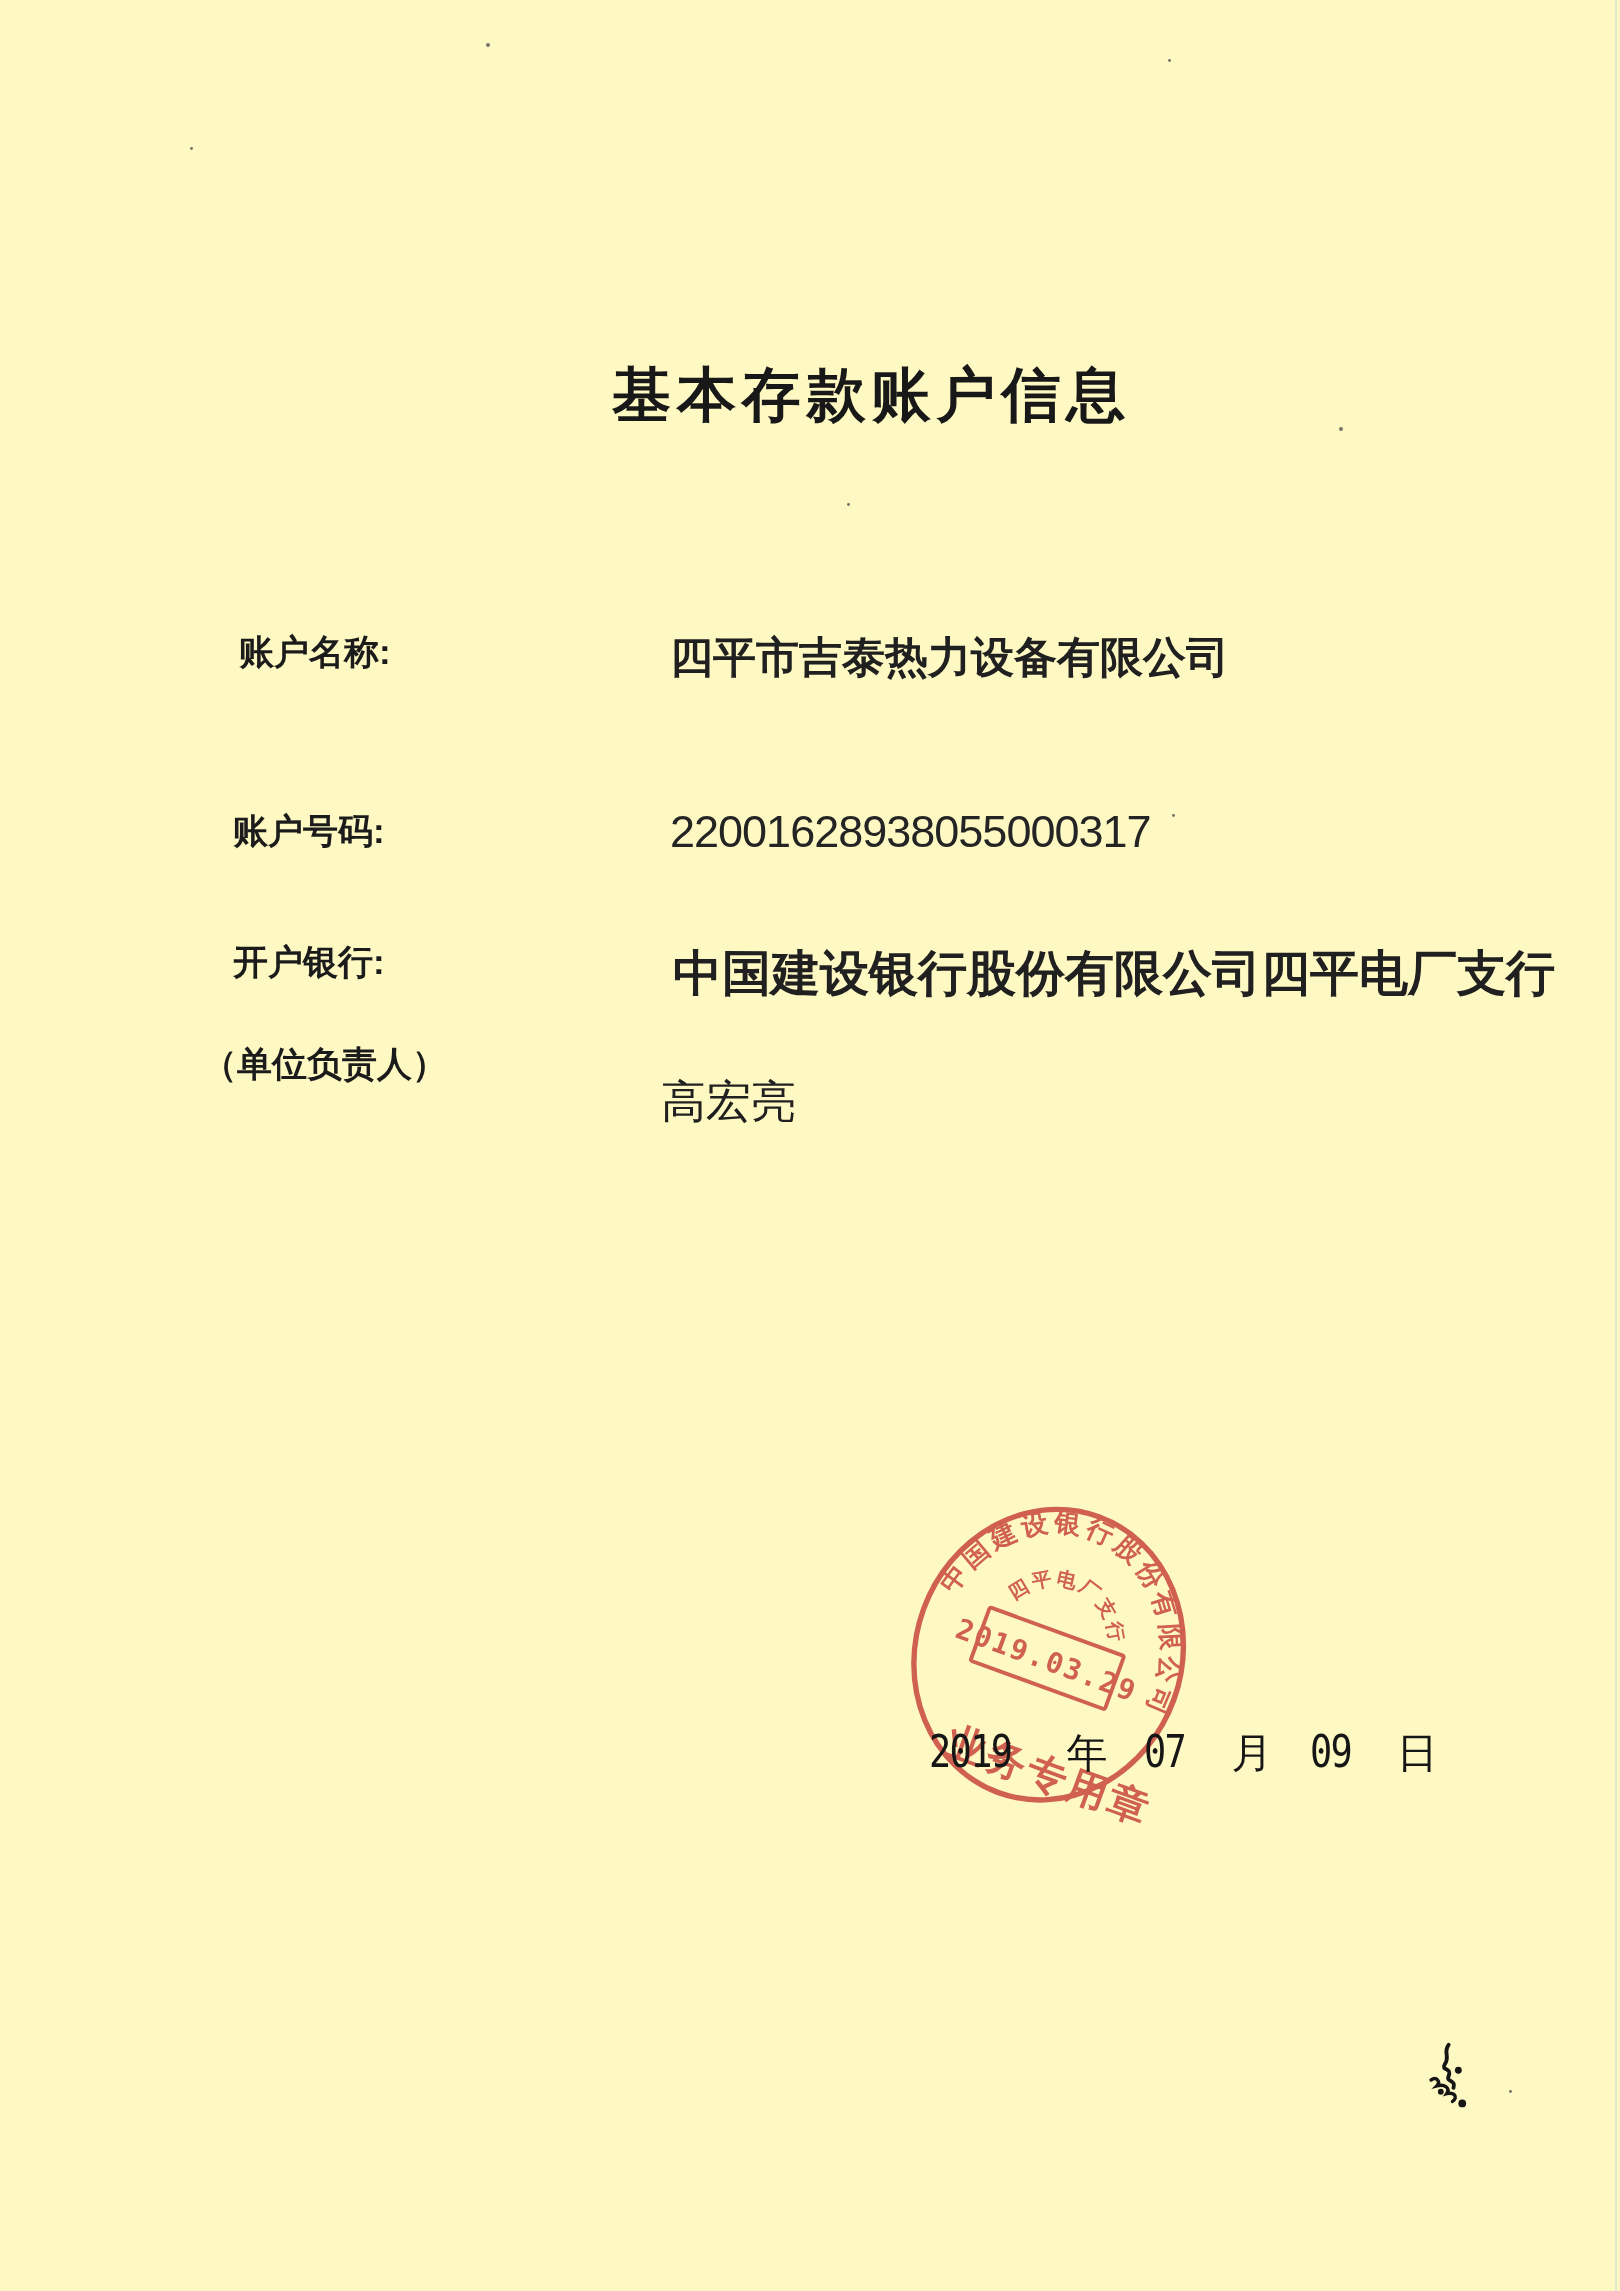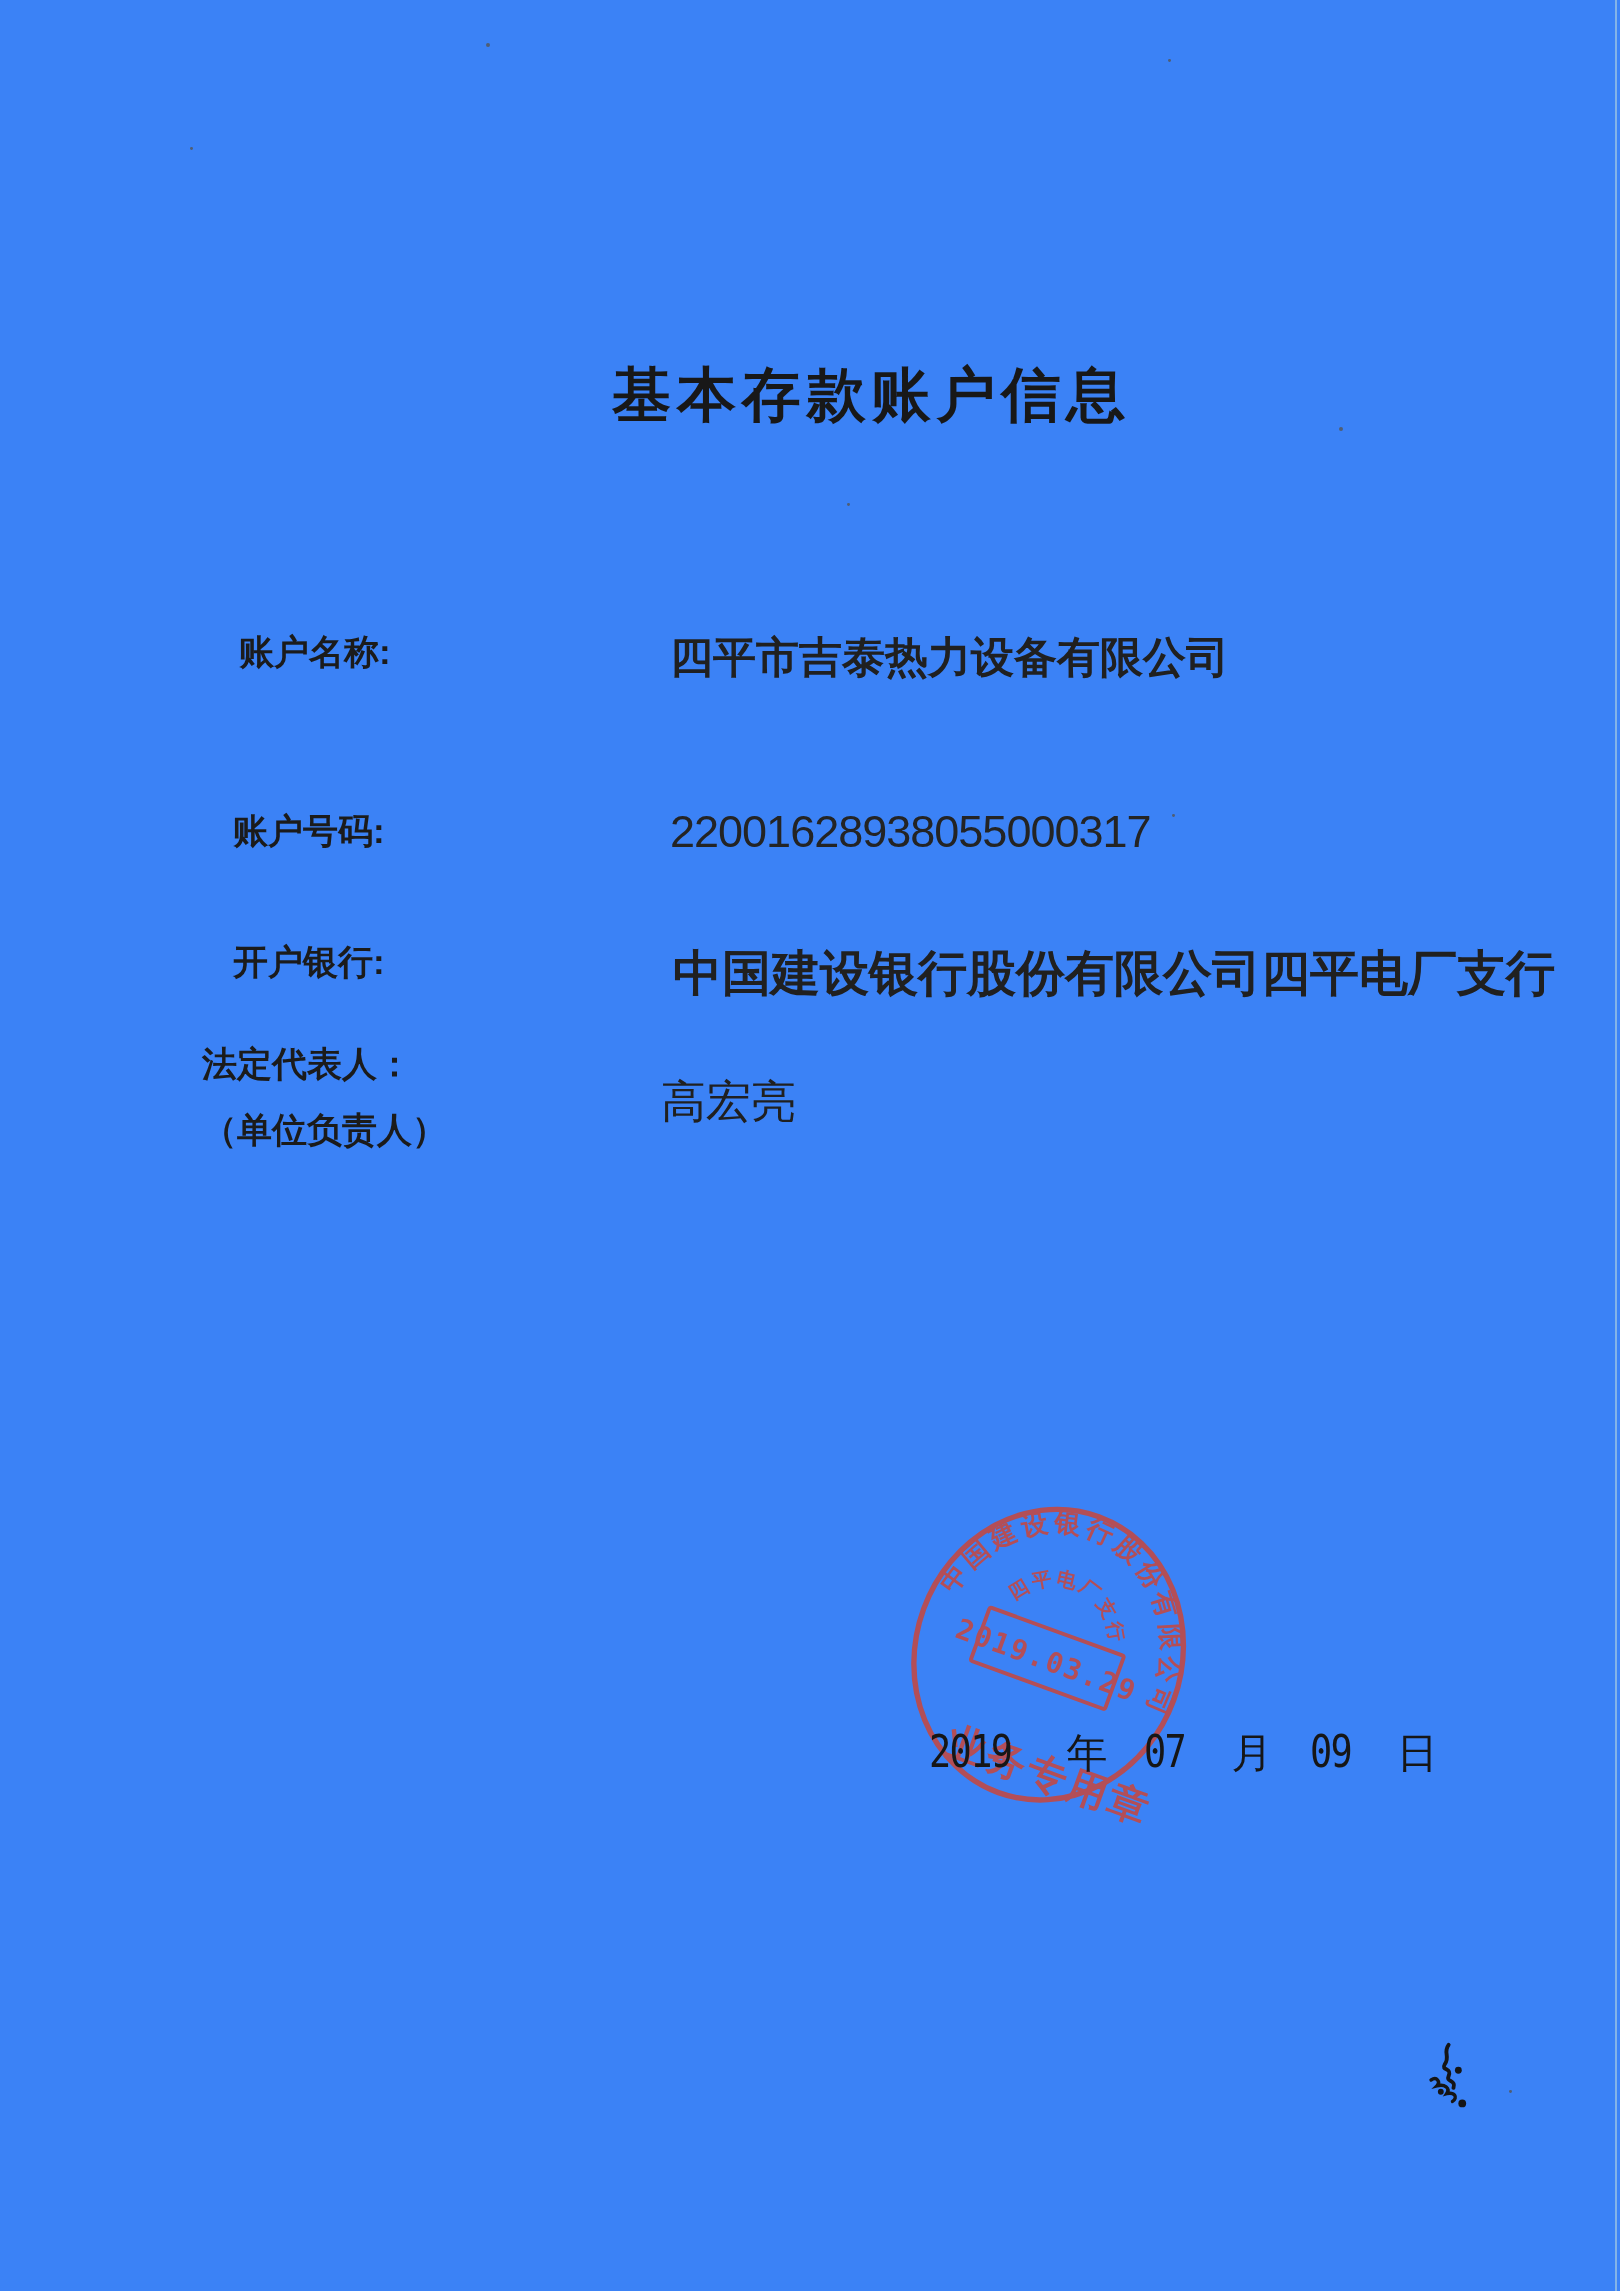--- a/index.html
+++ b/index.html
@@ -1,20 +1,20 @@
 <!DOCTYPE html>
 <html><head>
 <meta charset="utf-8">
 <style>
   html,body{margin:0;padding:0;background:#e9e9e9;}
   .page{
     position:relative;
     width:1620px;height:2292px;
     margin:0 auto;
-    background:#3b82f6;
+    background:#fef9c3;
     overflow:hidden;
     font-family:"Liberation Sans",sans-serif;
     color:#1f1f1f;
   }
   .title{
     position:absolute;left:612px;top:363px;
     margin:0;
     font-family:"Liberation Serif",serif;
     font-size:59px;font-weight:700;
     letter-spacing:5.9px;line-height:1.1;
@@ -75,21 +75,20 @@
     <span class="label">账户号码:</span>
     <span class="value num">22001628938055000317</span>
   </div>
 
   <div class="row row3">
     <span class="label">开户银行:</span>
     <span class="value">中国建设银行股份有限公司四平电厂支行</span>
   </div>
 
   <div class="row row4">
-    <span class="lbl-lines label">法定代表人：</span>
     <span class="lbl-lines label">（单位负责人）</span>
     <span class="value">高宏亮</span>
   </div>
 
   <div class="row row5">
   </div>
 
   <svg class="stamp" width="323" height="343" viewBox="0 0 330 350" xmlns="http://www.w3.org/2000/svg">
     <defs>
       <path id="ringPath" d="M 45.7,145.9 A 114,127 0 0 1 270.3,190.1" fill="none"></path>

